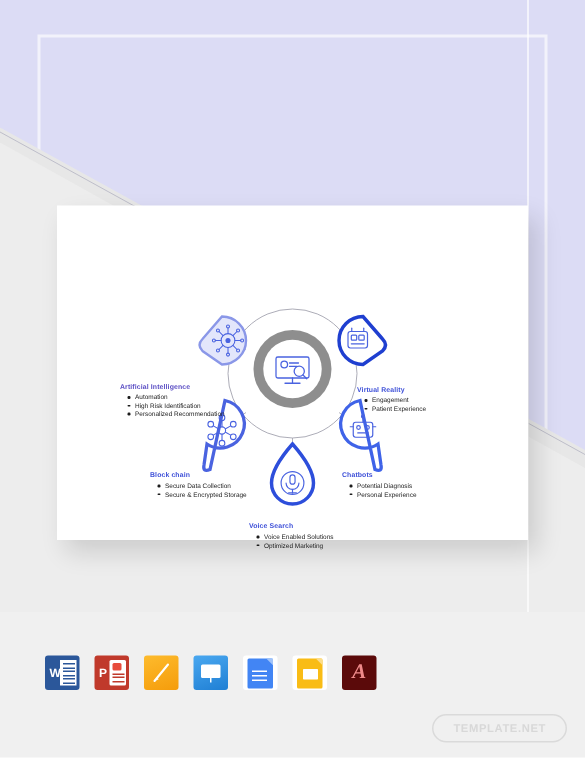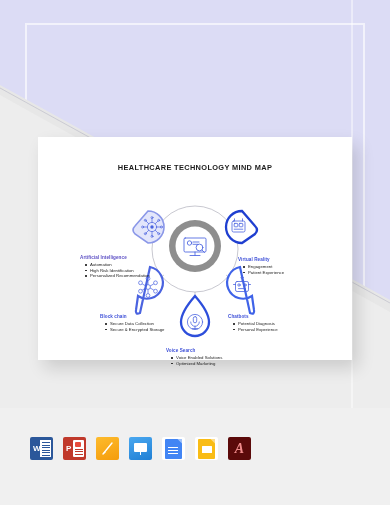--- a/index.html
+++ b/index.html
@@ -306,21 +306,20 @@
   <div class="bg-gray-diag"></div>
   <div class="bg-gray-diag2"></div>
   <svg class="bg-thin-line" width="390" height="505">
     <line x1="0" y1="88" x2="390" y2="303" stroke="#b9b9c6" stroke-width="0.6"></line>
     <line x1="352" y1="0" x2="352" y2="505" stroke="#ffffff" stroke-width="1.2" opacity="0.75"></line>
   </svg>
   <div class="bg-bottom"></div>
 
   <div class="card">
 
-    <div class="card-title">HEALTHCARE TECHNOLOGY MIND MAP</div>
 
     <div class="mindmap">
       <svg class="mm-svg" width="314" height="175" viewBox="0 0 314 175">
         <defs>
           <clipPath id="clipCenter">
             <circle cx="157" cy="63" r="26"></circle>
           </clipPath>
         </defs>
 
         <circle cx="157" cy="66" r="43" fill="none" stroke="#9a9aa8" stroke-width="0.55"></circle>
@@ -519,14 +518,15 @@
         <div class="gsl-fold"></div>
         <div class="gsl-box"></div>
       </div>
     </div>
 
     <div class="fmt-icon fmt-pdf">
       <div class="pdf-a">A</div>
     </div>
   </div>
 
+  <div class="watermark">TEMPLATE.NET</div>
 
 </div>
 
 </body></html>

